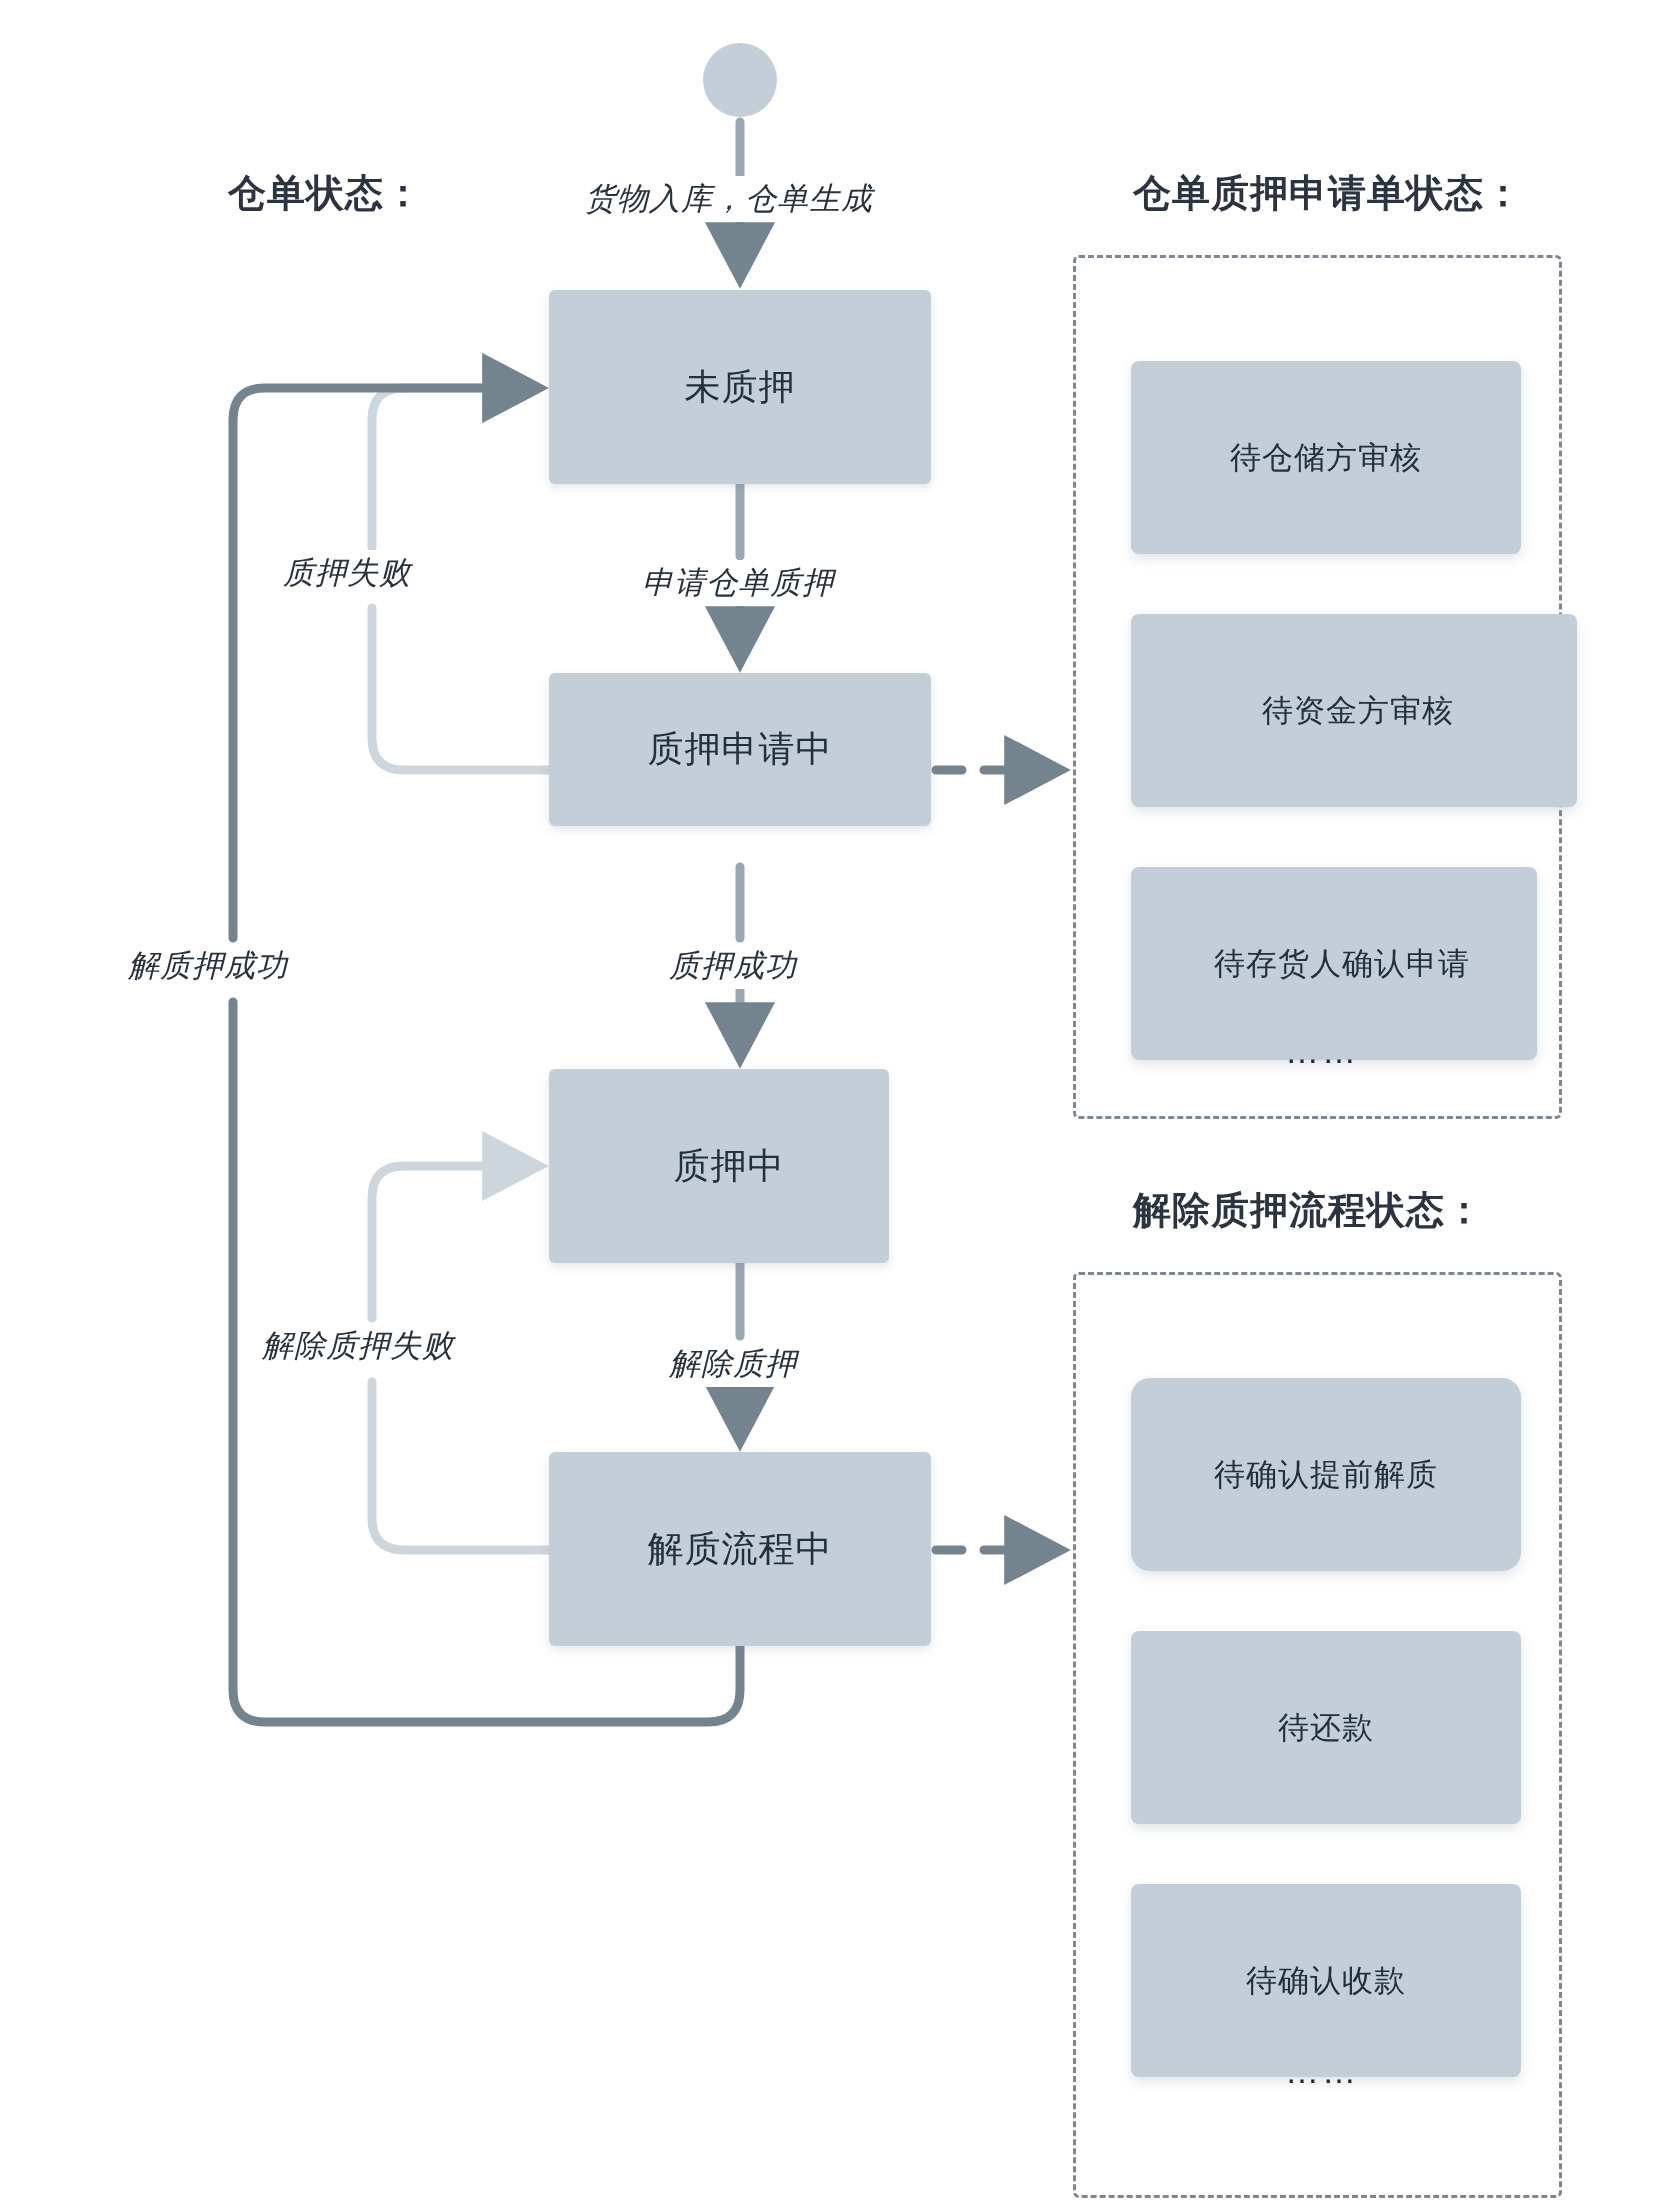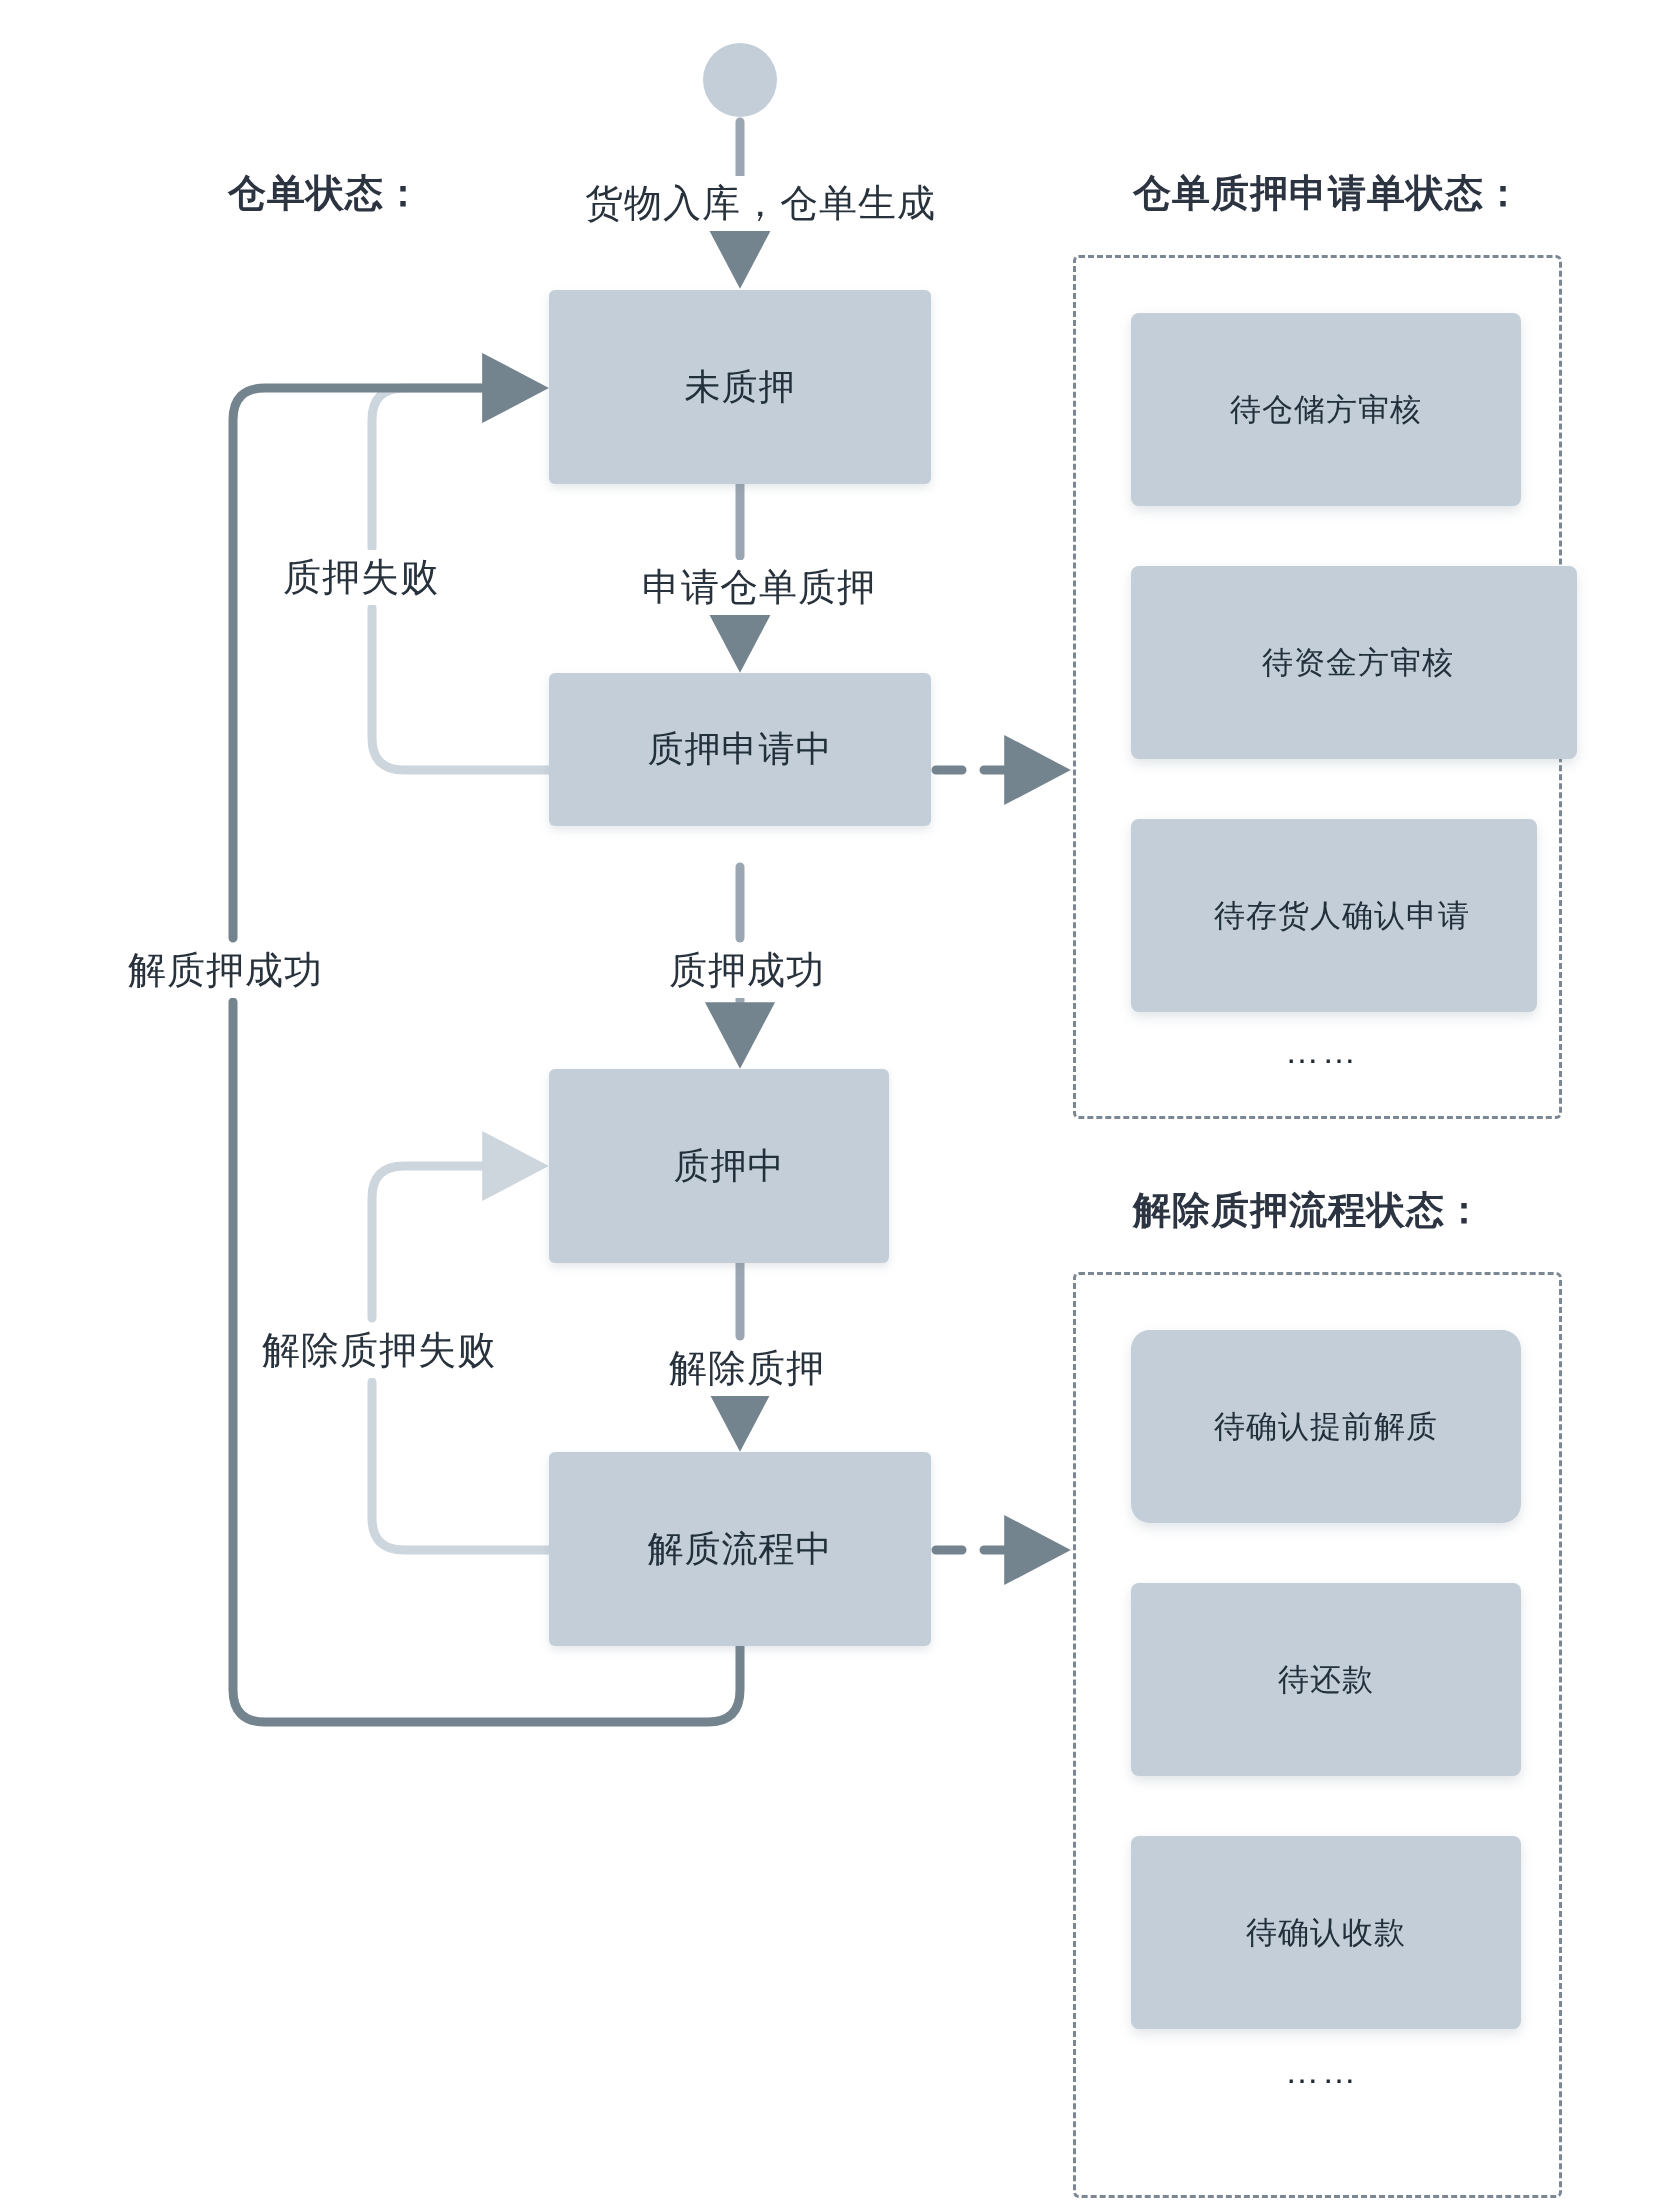--- a/index.html
+++ b/index.html
@@ -72,20 +72,21 @@
     background: #c3ced8;
     border-radius: 8px;
     box-shadow: 0 5px 12px rgba(120,135,150,0.22);
     display: flex;
     align-items: center;
     justify-content: center;
     font-size: 31px;
     color: #22303c;
     letter-spacing: 1px;
     white-space: nowrap;
+    margin-top: 48px;
   }
   #sub-a0 { left: 1131px; top: 313px;  width: 390px; height: 193px; }
   #sub-a1 { left: 1131px; top: 566px;  width: 438px; height: 193px; padding-left: 8px; }
   #sub-a2 { left: 1131px; top: 819px;  width: 390px; height: 193px; padding-left: 16px; }
   #sub-b0 { left: 1131px; top: 1330px; width: 390px; height: 193px; border-radius: 19px; }
   #sub-b1 { left: 1131px; top: 1583px; width: 390px; height: 193px; }
   #sub-b2 { left: 1131px; top: 1836px; width: 390px; height: 193px; }
 
   
   .ellipsis {
@@ -94,26 +95,27 @@
     color: #222b33;
     letter-spacing: 3px;
     white-space: nowrap;
   }
   #ell-a { left: 1285px; top: 1032px; }
   #ell-b { left: 1285px; top: 2052px; }
 
   
   .edge-label {
     position: absolute;
-    font-size: 38px;
+    font-size: 31px;
     color: #28323c;
     letter-spacing: 1px;
     white-space: nowrap;
     background: #ffffff;
     padding: 2px 8px;
+    font-style: italic;
   }
   #lbl-intake    { left: 577px; top: 176px; }
   #lbl-apply     { left: 634px; top: 560px; }
   #lbl-failed    { left: 275px; top: 550px; }
   #lbl-success   { left: 661px; top: 943px; }
   #lbl-unsuccess { left: 120px; top: 943px; }
   #lbl-release   { left: 661px; top: 1341px; }
   #lbl-relfail   { left: 254px; top: 1323px; }
 </style>
 </head>

